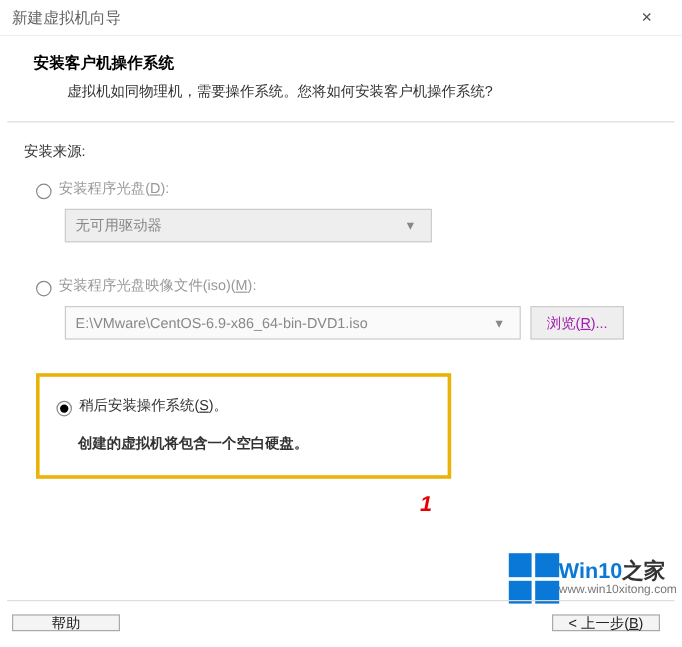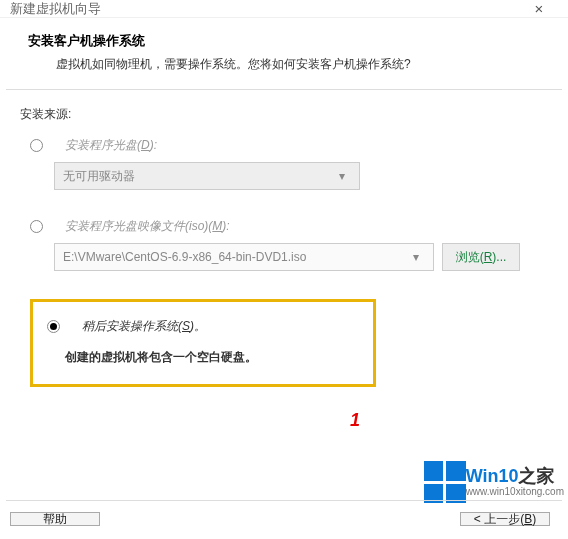--- a/index.html
+++ b/index.html
@@ -8,21 +8,21 @@
     font-family: "Microsoft YaHei", "Segoe UI", sans-serif;
     font-size: 12px;
     background: #fff;
     color: #333;
     width: 568px;
     height: 539px;
     overflow: hidden;
     position: relative;
   }
   .titlebar {
-    height: 18px;
+    height: 30px;
     display: flex;
     align-items: center;
     padding: 0 10px;
     border-bottom: 1px solid #f0f0f0;
     color: #666;
     font-size: 13px;
   }
   .titlebar .title { flex: 1; }
   .titlebar .close {
     width: 38px;
@@ -54,24 +54,23 @@
     padding: 16px 20px 0 20px;
     position: relative;
   }
   .section-label {
     font-size: 12px;
     color: #333;
     margin-bottom: 14px;
   }
   .opt-row {
     display: flex;
-    align-items: center;
+    align-items: flex-end;
     margin: 4px 0 8px 10px;
-    gap: 22px;
-    font-style: italic;
+    gap: 6px;
   }
   .radio {
     width: 13px;
     height: 13px;
     border-radius: 50%;
     border: 1px solid #888;
     display: inline-flex;
     align-items: center;
     justify-content: center;
     background: #fff;
@@ -110,21 +109,21 @@
     color: #888;
   }
   .browse-btn {
     display: inline-flex;
     align-items: center;
     justify-content: center;
     height: 28px;
     width: 78px;
     border: 1px solid #ccc;
     background: #eee;
-    color: #15803d;
+    color: #a21caf;
     margin-left: 8px;
     font-size: 12px;
   }
   .iso-row {
     display: flex;
     align-items: center;
     margin: 6px 0 28px 34px;
   }
   .iso-row .dropdown { margin: 0; width: 380px; }
   .highlight-box {

